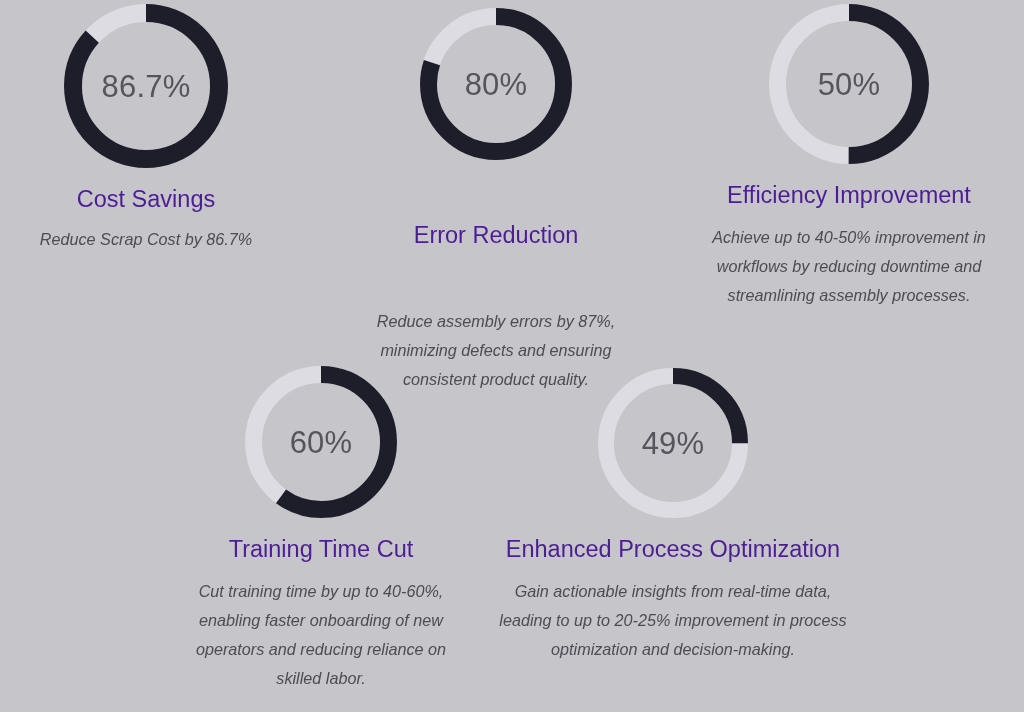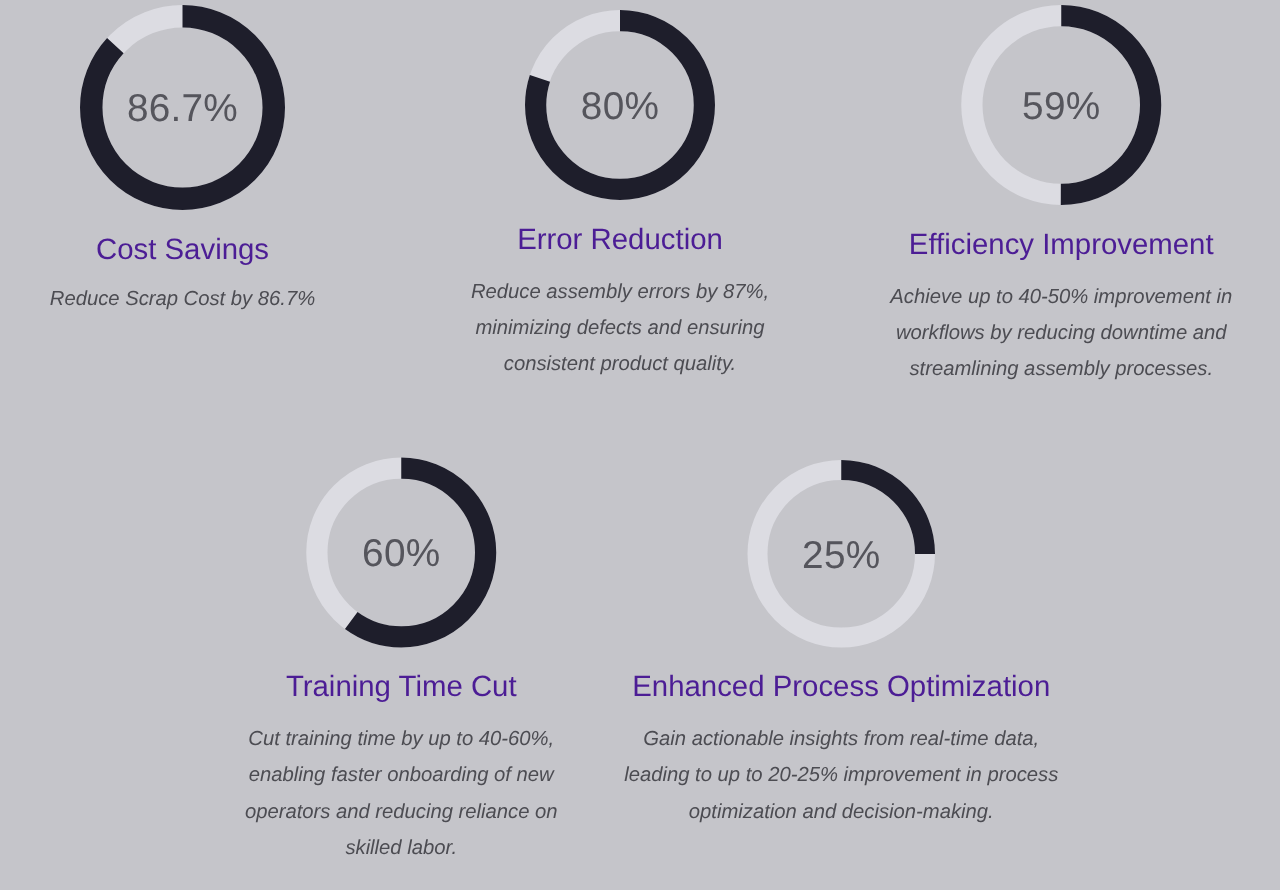--- a/index.html
+++ b/index.html
@@ -69,21 +69,21 @@
     font-size: 16.2px;
     font-weight: 400;
     color: #4c4c52;
     text-align: center;
     line-height: 1.78;
     font-style: italic;
   }
 
   
   #card-0 { left: 0px;   top: 4px;   width: 292px; }
-  #card-1 { left: 346px; top: 8px;   width: 300px; }
+  #card-1 { left: 346px; top: 8px;   width: 300px; gap: 44px; }
   #card-2 { left: 684px; top: 4px;   width: 330px; }
   #card-3 { left: 176px; top: 366px; width: 290px; }
   #card-4 { left: 496px; top: 368px; width: 354px; }
 
   #card-0 .card-desc { margin-top: 12px; }
   #card-2 .card-title { font-size: 23.5px; }
   #card-4 .card-title { font-size: 23.5px; }
 </style>
 </head>
 <body>
@@ -113,21 +113,21 @@
     <div class="card-title">Error Reduction</div>
     <div class="card-desc">Reduce assembly errors by 87%, minimizing defects and ensuring consistent product quality.</div>
   </div>
 
   <div class="stat-card" id="card-2">
     <div class="gauge-wrap" style="width: 160px; height: 160px;">
       <svg class="gauge-svg" width="160" height="160" viewBox="0 0 160 160">
           <circle cx="80" cy="80" r="71.5" fill="none" stroke="#dcdce2" stroke-width="17"></circle>
           <circle cx="80" cy="80" r="71.5" fill="none" stroke="#1e1e2b" stroke-width="17" stroke-linecap="butt" stroke-dasharray="224.6238747316702 449.2477494633404" transform="rotate(-90 80 80)"></circle>
         </svg>
-      <div class="gauge-value">59%</div>
+      <div class="gauge-value">50%</div>
     </div>
     <div class="card-title">Efficiency Improvement</div>
     <div class="card-desc">Achieve up to 40-50% improvement in workflows by reducing downtime and streamlining assembly processes.</div>
   </div>
 
   <div class="stat-card" id="card-3">
     <div class="gauge-wrap" style="width: 152px; height: 152px;">
       <svg class="gauge-svg" width="152" height="152" viewBox="0 0 152 152">
           <circle cx="76" cy="76" r="67.5" fill="none" stroke="#dcdce2" stroke-width="17"></circle>
           <circle cx="76" cy="76" r="67.5" fill="none" stroke="#1e1e2b" stroke-width="17" stroke-linecap="butt" stroke-dasharray="254.46900494077323 424.11500823462205" transform="rotate(-90 76 76)"></circle>
@@ -137,19 +137,19 @@
     <div class="card-title">Training Time Cut</div>
     <div class="card-desc">Cut training time by up to 40-60%, enabling faster onboarding of new operators and reducing reliance on skilled labor.</div>
   </div>
 
   <div class="stat-card" id="card-4">
     <div class="gauge-wrap" style="width: 150px; height: 150px;">
       <svg class="gauge-svg" width="150" height="150" viewBox="0 0 150 150">
           <circle cx="75" cy="75" r="67" fill="none" stroke="#dcdce2" stroke-width="16"></circle>
           <circle cx="75" cy="75" r="67" fill="none" stroke="#1e1e2b" stroke-width="16" stroke-linecap="butt" stroke-dasharray="105.24335389525805 420.97341558103227" transform="rotate(-90 75 75)"></circle>
         </svg>
-      <div class="gauge-value">25%</div>
+      <div class="gauge-value">49%</div>
     </div>
     <div class="card-title">Enhanced Process Optimization</div>
     <div class="card-desc">Gain actionable insights from real-time data, leading to up to 20-25% improvement in process optimization and decision-making.</div>
   </div>
 
 </div>
 
 </body></html>

